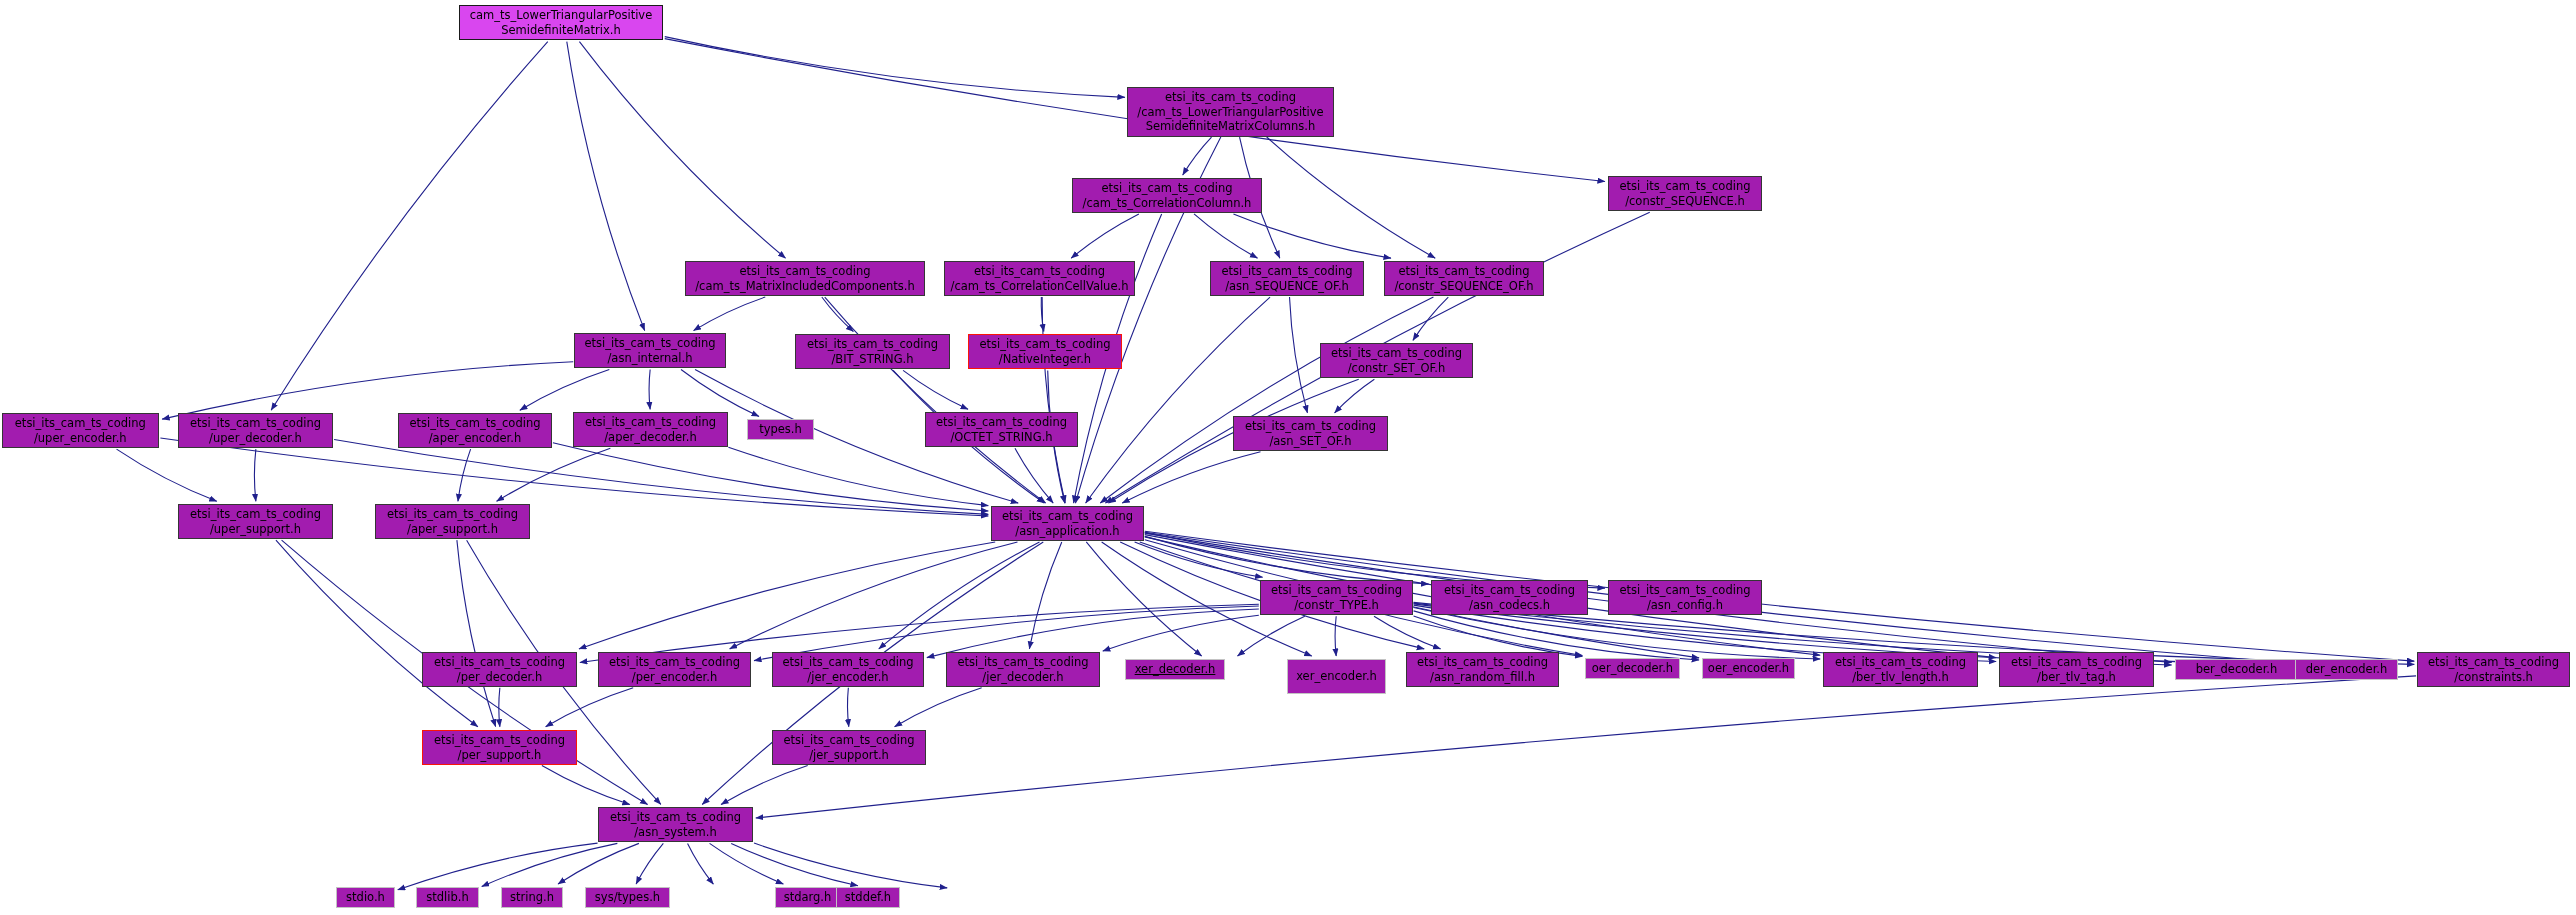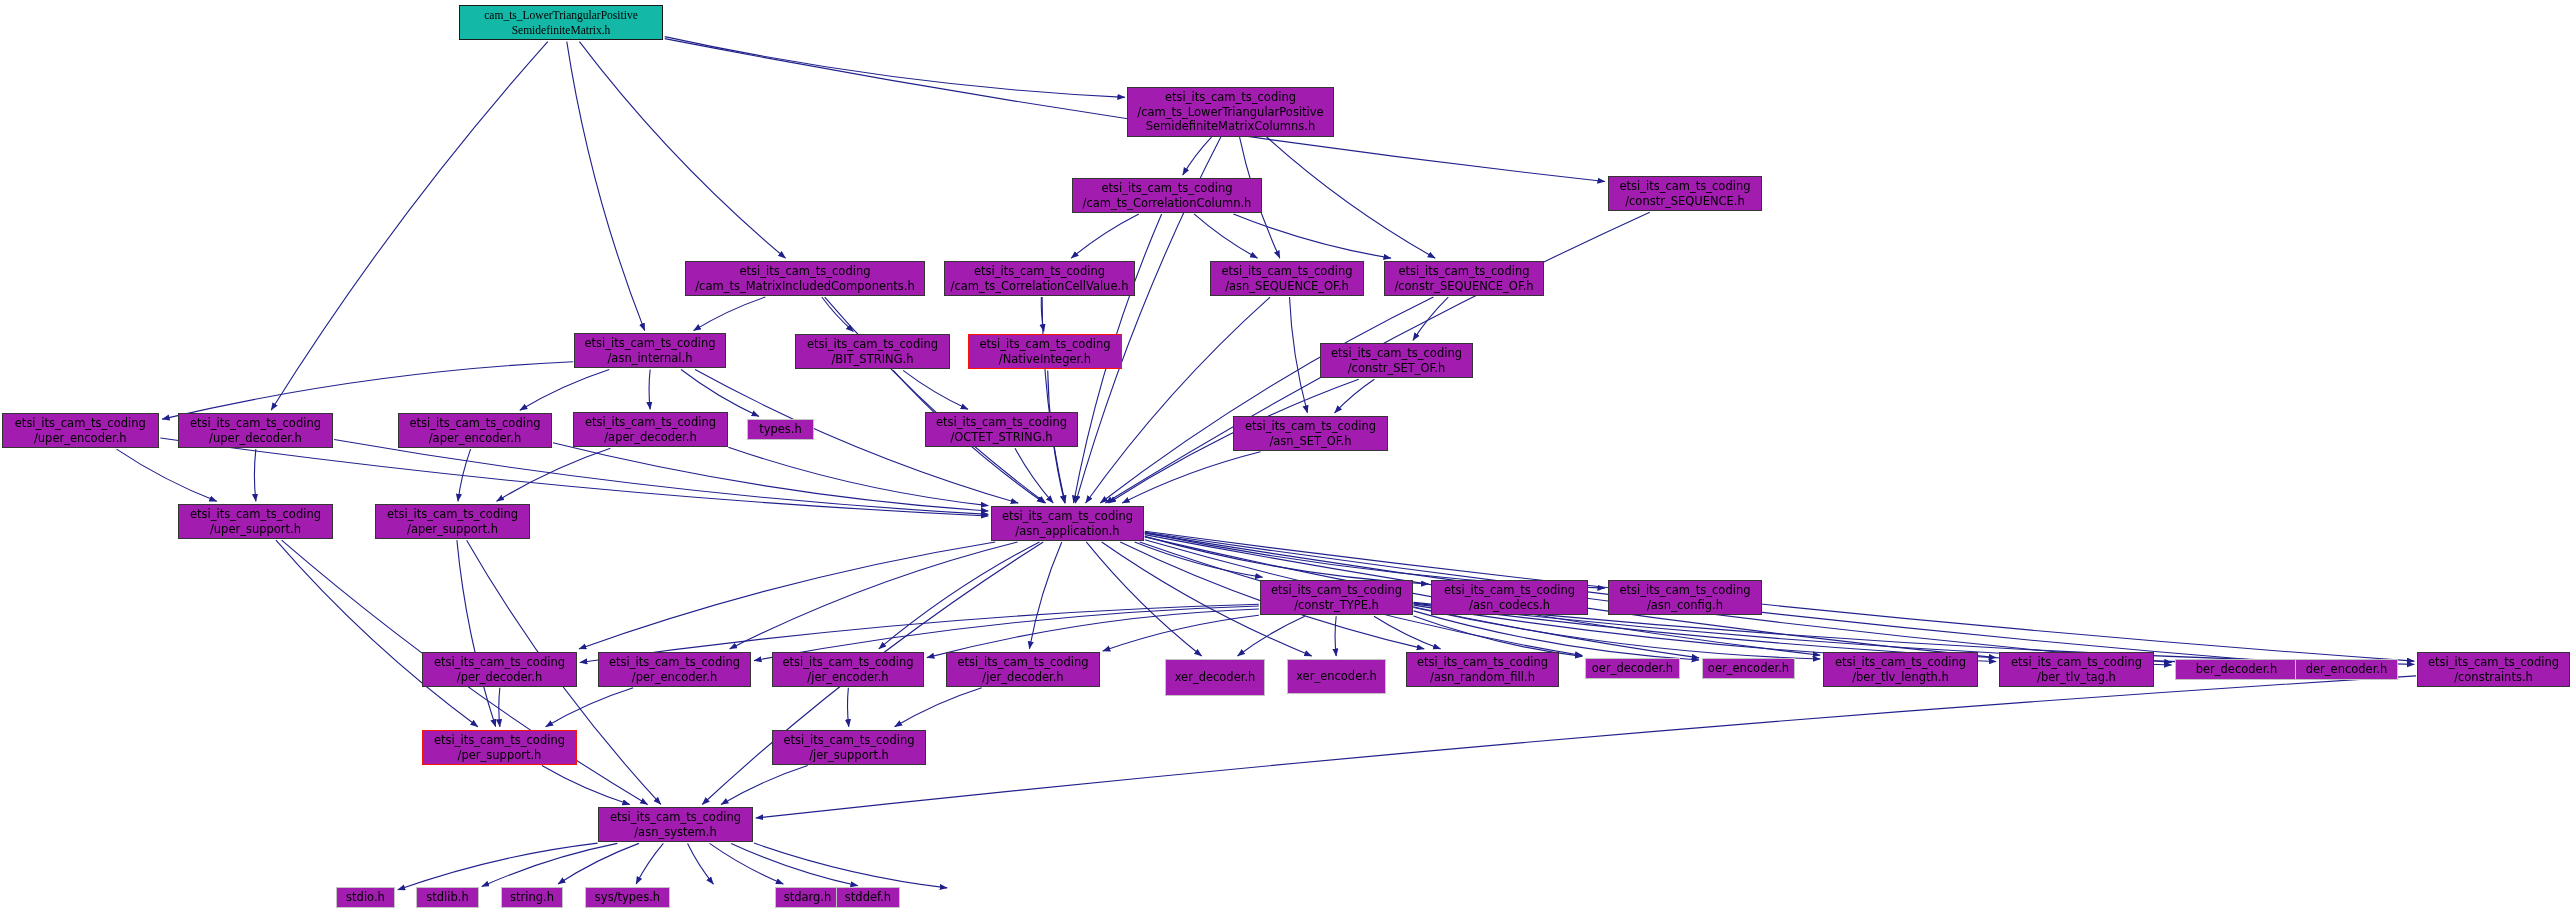--- a/index.html
+++ b/index.html
@@ -4,21 +4,21 @@
 <style>
   html,body{margin:0;padding:0;background:#ffffff;}
   #canvas{position:relative;width:2576px;height:915px;background:#ffffff;
           font-family:"DejaVu Sans","Liberation Sans",sans-serif;}
   #edge-layer{position:absolute;left:0;top:0;width:2576px;height:915px;}
   .node{position:absolute;display:flex;align-items:center;justify-content:center;
         box-sizing:border-box;background:#a21caf;color:#000;
         font-size:11.5px;line-height:14.6px;text-align:center;white-space:pre-line;
         padding:0.9px 2.7px;cursor:pointer;}
   .node.internal{border:1.5px solid #353535;}
-  .node.current{border:1.9px solid #1a1a1a;background:#14b8a6;font-weight:400;font-family:Liberation Serif, serif;}
+  .node.current{border:1.9px solid #1a1a1a;background:#d946ef;font-weight:400;}
   .node.external{border:1.2px solid #c3c3c3;}
   .node.truncated{border:1.9px solid #fb1507;}
 </style>
 </head>
 <body>
 
 <div id="canvas">
   <svg id="edge-layer" xmlns="http://www.w3.org/2000/svg" width="2576" height="915" viewBox="0 0 2913 1035">
       <defs>
         <marker id="arrow" markerWidth="10" markerHeight="8" refX="8.5" refY="3.5" orient="auto" markerUnits="userSpaceOnUse">
@@ -172,21 +172,21 @@
     <div class="node internal" style="left: 1608px; top: 580px; width: 154px; height: 35px;">etsi_its_cam_ts_coding
 /asn_config.h</div>
     <div class="node internal" style="left: 422px; top: 652px; width: 155px; height: 35px;">etsi_its_cam_ts_coding
 /per_decoder.h</div>
     <div class="node internal" style="left: 598px; top: 652px; width: 153px; height: 35px;">etsi_its_cam_ts_coding
 /per_encoder.h</div>
     <div class="node internal" style="left: 772px; top: 652px; width: 152px; height: 35px;">etsi_its_cam_ts_coding
 /jer_encoder.h</div>
     <div class="node internal" style="left: 946px; top: 652px; width: 154px; height: 35px;">etsi_its_cam_ts_coding
 /jer_decoder.h</div>
-    <div class="node external" style="left: 1165px; top: 659px; width: 100px; height: 37px;">xer_decoder.h</div>
+    <div class="node external" style="left: 1125px; top: 659px; width: 100px; height: 21px; text-decoration: underline;">xer_decoder.h</div>
     <div class="node external" style="left: 1287px; top: 659px; width: 99px; height: 35px;">xer_encoder.h</div>
     <div class="node internal" style="left: 1406px; top: 652px; width: 153px; height: 35px;">etsi_its_cam_ts_coding
 /asn_random_fill.h</div>
     <div class="node external" style="left: 1585px; top: 658px; width: 95px; height: 21px;">oer_decoder.h</div>
     <div class="node external" style="left: 1702px; top: 658px; width: 93px; height: 21px;">oer_encoder.h</div>
     <div class="node internal" style="left: 1823px; top: 652px; width: 155px; height: 35px;">etsi_its_cam_ts_coding
 /ber_tlv_length.h</div>
     <div class="node internal" style="left: 1999px; top: 652px; width: 155px; height: 35px;">etsi_its_cam_ts_coding
 /ber_tlv_tag.h</div>
     <div class="node external" style="left: 2175px; top: 659px; width: 123px; height: 21px;">ber_decoder.h</div>

